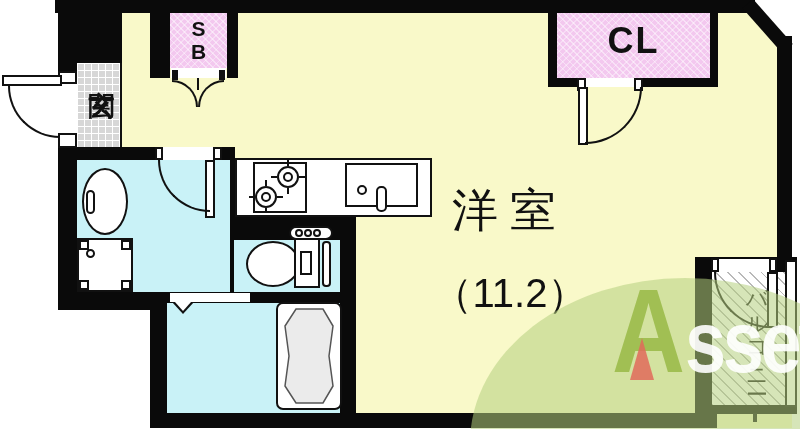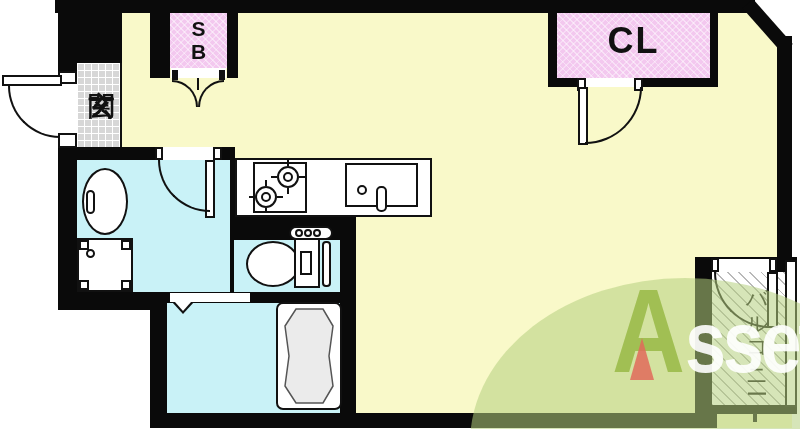--- a/index.html
+++ b/index.html
@@ -158,20 +158,22 @@
 
   <svg style="position:absolute;left:276px;top:302px;" width="66" height="108">
     <rect x="1" y="1" width="64" height="106" rx="6" fill="#fff" stroke="#111" stroke-width="2"></rect>
     <path d="M 20 7 L 47 7 L 57 24 L 53 54 L 57 84 L 47 101 L 20 101 L 9 84 L 13 54 L 9 24 Z" fill="#ebebeb" stroke="#555" stroke-width="1.5"></path>
   </svg>
 
   <div class="vtext" style="left:85px;top:70px;font-size:26px;letter-spacing:4px;">玄関</div>
   <div class="lbl" style="left:170px;top:17px;width:57px;text-align:center;font-size:21px;line-height:23px;font-weight:600;white-space:pre-line;">S
 B</div>
   <div class="lbl" style="left:557px;top:20px;width:153px;text-align:center;font-size:36px;letter-spacing:2px;">CL</div>
+  <div class="lbl" style="left:395px;top:180px;width:230px;text-align:center;font-size:46px;letter-spacing:12px;font-weight:500;">洋室</div>
+  <div class="lbl" style="left:395px;top:266px;width:230px;text-align:center;font-size:40px;font-weight:500;">（11.2）</div>
   <div class="vtext" style="left:742px;top:274px;font-size:22px;letter-spacing:2px;font-weight:500;">バルコニー</div>
 
   <div id="wm-blob" style="left:470px;top:278px;width:430px;height:330px;"></div>
   <div id="wm-text" style="left:612px;top:271px;">
     <span class="a">A</span><span class="rest">sset</span>
   </div>
   <div class="tri-b" style="left:630px;top:338px;border-left:12px solid transparent;border-right:12px solid transparent;border-bottom:42px solid rgba(224,106,90,.85);"></div>
 
 </div>
 

